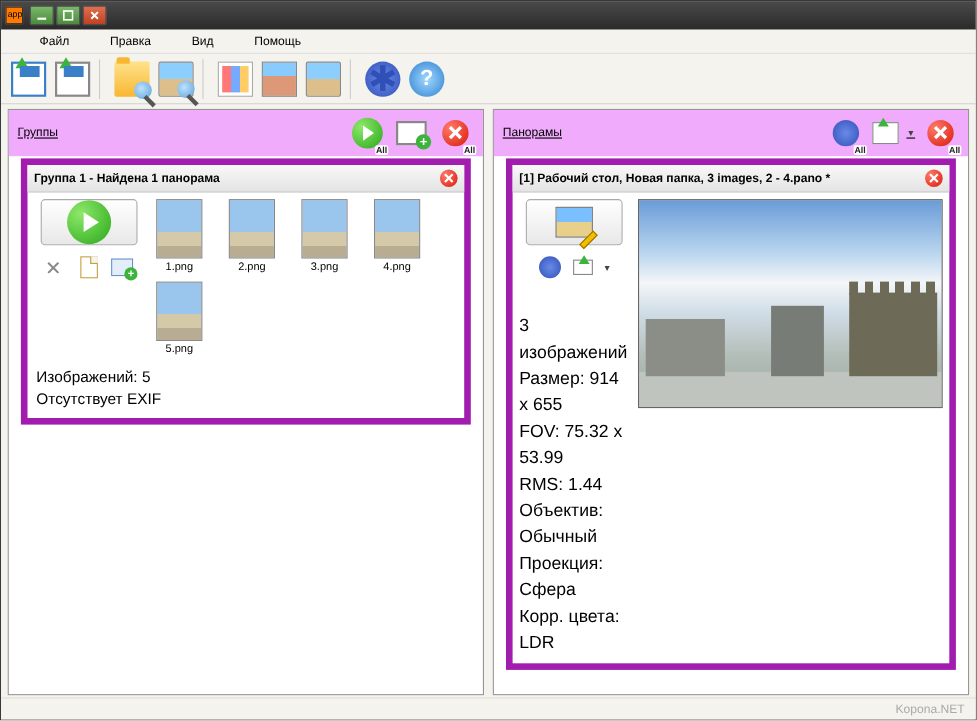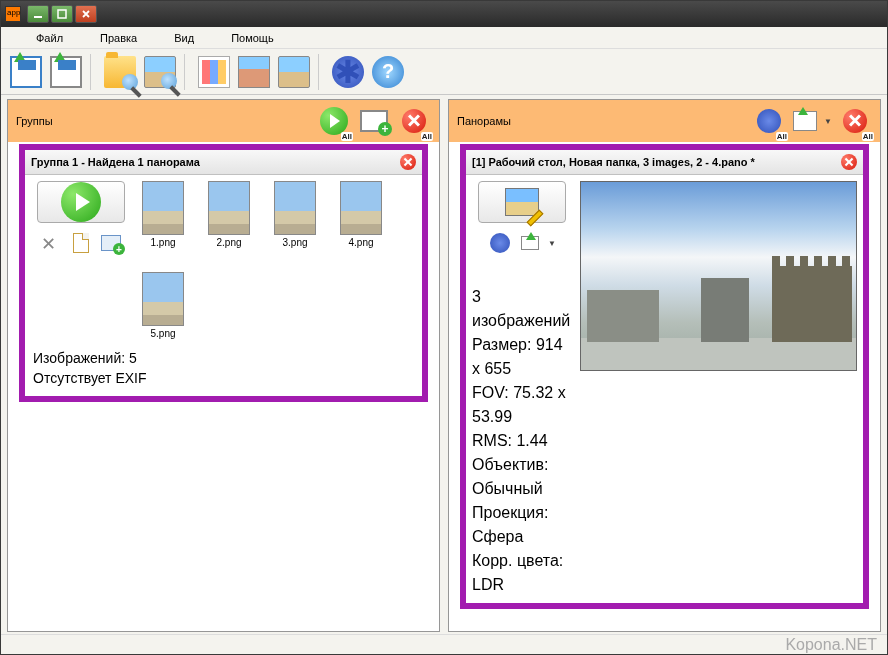--- a/index.html
+++ b/index.html
@@ -38,21 +38,21 @@
 .i-grid::before { content: ""; position: absolute; inset: 3px; background: linear-gradient(to right, #f77 33%, #7af 33% 66%, #fc6 66%); }
 .i-strip { background: linear-gradient(to bottom, #8cf 40%, #d97 40%); border: 1px solid #888; }
 .i-pano { background: linear-gradient(to bottom, #8ccfff 50%, #dcbf8a 50%); border: 1px solid #888; border-radius: 2px; }
 .i-gear { background: radial-gradient(circle, #6a8ae8, #3050b8); border-radius: 50%; }
 .i-gear::before { content: "✱"; position: absolute; inset: 0; display: flex; align-items: center; justify-content: center; font-size: 32px; color: #3050b8; }
 .i-help { background: radial-gradient(circle, #a0d8ff, #3080d0); border-radius: 50%; }
 .i-help::after { content: "?"; position: absolute; inset: 0; display: flex; align-items: center; justify-content: center; font-size: 20px; color: #fff; font-weight: bold; }
 
 .work { flex: 1; display: flex; background: #f4f3ee; padding: 4px 6px 2px; gap: 8px; }
 .panel { flex: 1; border: 1px solid #969696; background: #fff; display: flex; flex-direction: column; }
-.panel-head { display: flex; align-items: center; gap: 6px; padding: 4px 8px; background: #fdba74; }
+.panel-head { display: flex; align-items: center; gap: 6px; padding: 4px 8px; background: #f0abfc; text-decoration: underline; }
 .panel-head .label { font-size: 11px; margin-right: auto; }
 .hbtn32 { width: 34px; height: 34px; display: flex; align-items: center; justify-content: center; cursor: pointer; }
 .hbtn { width: 26px; height: 26px; display: flex; align-items: center; justify-content: center; cursor: pointer; position: relative; }
 
 .i-play { width: 28px; height: 28px; border-radius: 50%; background: radial-gradient(circle at 30% 30%, #8de86a, #2aa81a); position: relative; }
 .i-play::after { content: ""; position: absolute; left: 10px; top: 7px; border-left: 10px solid #fff; border-top: 7px solid transparent; border-bottom: 7px solid transparent; }
 .i-play-lg { width: 40px; height: 40px; }
 .i-play-lg::after { left: 15px; top: 11px; border-left: 14px solid #fff; border-top: 9px solid transparent; border-bottom: 9px solid transparent; }
 .sub-all { position: absolute; bottom: -3px; right: -2px; font-size: 8px; font-weight: bold; color: #222; background: #fff; padding: 0 1px; border-radius: 2px; }
 .i-newgrp { width: 28px; height: 22px; background: #fff; border: 2px solid #888; position: relative; }
@@ -81,37 +81,37 @@
 .i-edit::after { content: ""; position: absolute; right: -6px; bottom: -6px; width: 16px; height: 4px; background: #f0c000; transform: rotate(-45deg); border: 1px solid #a07000; }
 .tool-row { display: flex; gap: 6px; }
 .sm-tool { width: 24px; height: 24px; display: flex; align-items: center; justify-content: center; cursor: pointer; }
 .i-wrench { width: 20px; height: 20px; position: relative; }
 .i-wrench::before { content: "✕"; font-size: 18px; color: #888; }
 .i-doc { width: 16px; height: 20px; background: #fff; border: 1px solid #c8a040; position: relative; }
 .i-doc::after { content:""; position:absolute; right:-1px; top:-1px; width:6px; height:6px; background:#f4f3ee; border-left:1px solid #c8a040; border-bottom:1px solid #c8a040; }
 .i-imgadd { width: 20px; height: 16px; background: #e4eef8; border: 1px solid #6a94c8; position: relative; }
 .i-imgadd::after { content: "+"; position: absolute; right: -5px; bottom: -5px; width: 12px; height: 12px; border-radius: 50%; background: #3cb43c; color: #fff; display: flex; align-items: center; justify-content: center; font-weight: bold; font-size: 10px; }
 
-.thumbs { flex: 1; display: flex; flex-wrap: wrap; gap: 24px 18px; align-content: flex-start; }
+.thumbs { flex: 1; display: flex; flex-wrap: wrap; gap: 8px 18px; align-content: flex-start; }
 .thumb { width: 48px; display: flex; flex-direction: column; align-items: center; gap: 2px; }
 .thumb-img { width: 42px; height: 54px; background: linear-gradient(to bottom, #9ac6ee 55%, #d4c9a8 55% 80%, #b8ad92 80%); border: 1px solid #888; }
 .thumb-lbl { font-size: 10px; }
 
 .group-foot { padding: 4px 8px 8px; font-size: 14px; line-height: 1.4; }
 
 .pano-info { margin-top: 22px; font-size: 16px; line-height: 1.5; }
 .pano-prev { flex: 1; height: 190px; border: 1px solid #666; background: linear-gradient(to bottom, #6a9cd8 0%, #b8d4ee 25%, #f4f6f8 40%, #cfdce6 55%, #b4beb8 75%, #9aa69e 100%); position: relative; overflow: hidden; }
 .bldg { position: absolute; bottom: 28px; background: #8a8e86; }
 .bldg.b1 { left: 6px; width: 72px; height: 52px; }
 .bldg.b2 { left: 120px; width: 48px; height: 64px; background: #787c76; }
 .bldg.b3 { right: 4px; width: 80px; height: 76px; background: #6e6a58; }
 .bldg.b3::before { content:""; position:absolute; top:-10px; left:0; right:0; height:12px; background: repeating-linear-gradient(90deg,#6e6a58 0 8px, transparent 8px 14px); }
 .ground { position: absolute; left:0; right:0; bottom:0; height:32px; background: #bfc4be; }
 
-.statusbar { height: 20px; background: #f4f3ee; border-top: 1px solid #ddd; display: flex; align-items: center; justify-content: flex-end; padding: 0 10px; color: #aaa; font-size: 16px; }
+.statusbar { height: 20px; background: #f4f3ee; border-top: 1px solid #ddd; display: flex; align-items: center; justify-content: flex-end; padding: 0 10px; color: #aaa; font-size: 11px; }
 </style>
 </head>
 <body>
 
 <div class="window">
 
   <div class="titlebar">
     <div class="app-ico"></div>
     <div class="win-btns">
       <div class="win-btn win-min">

